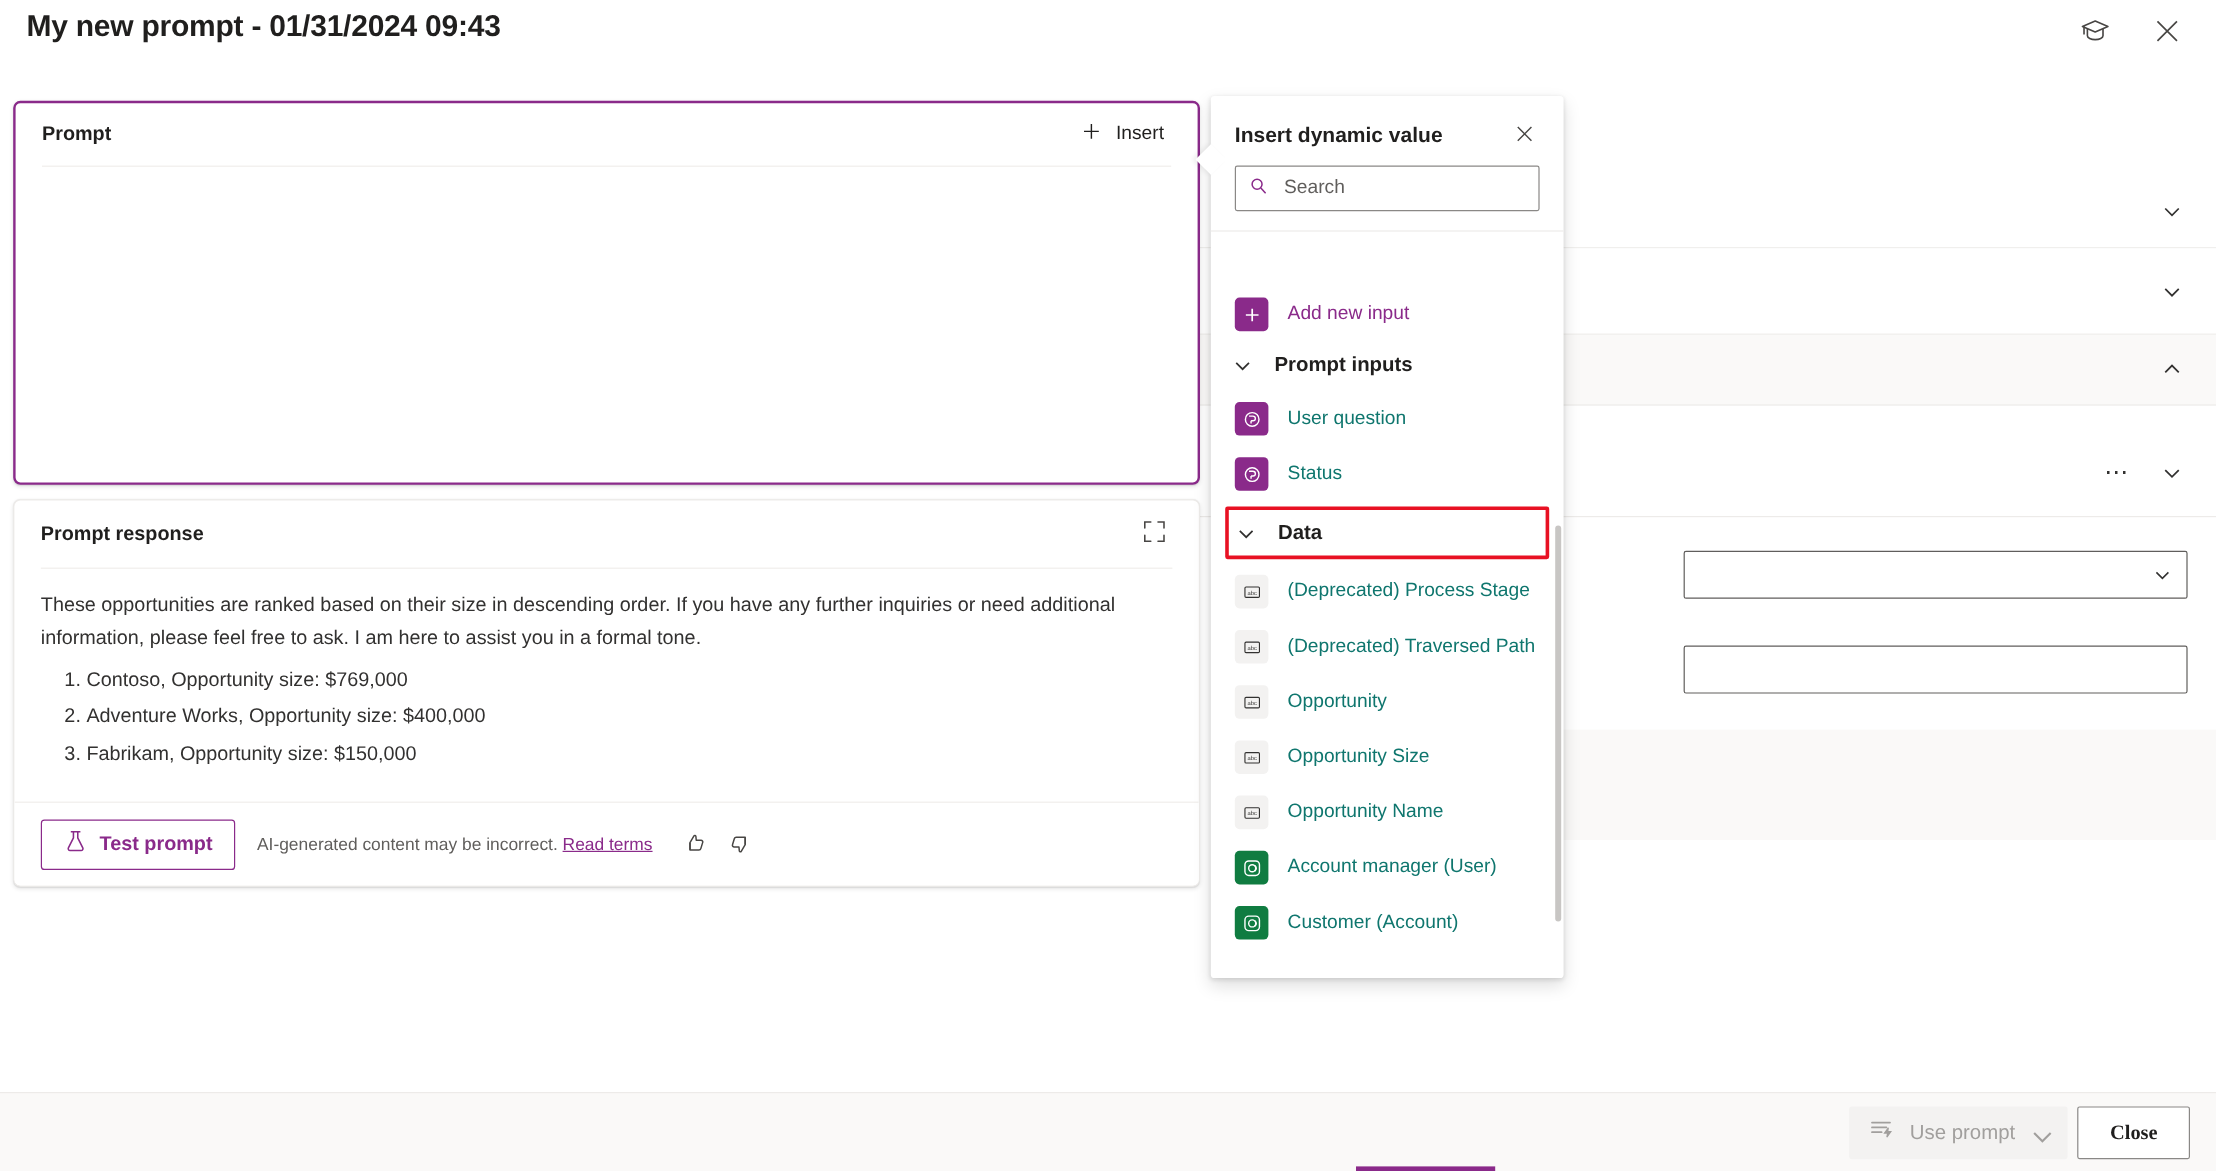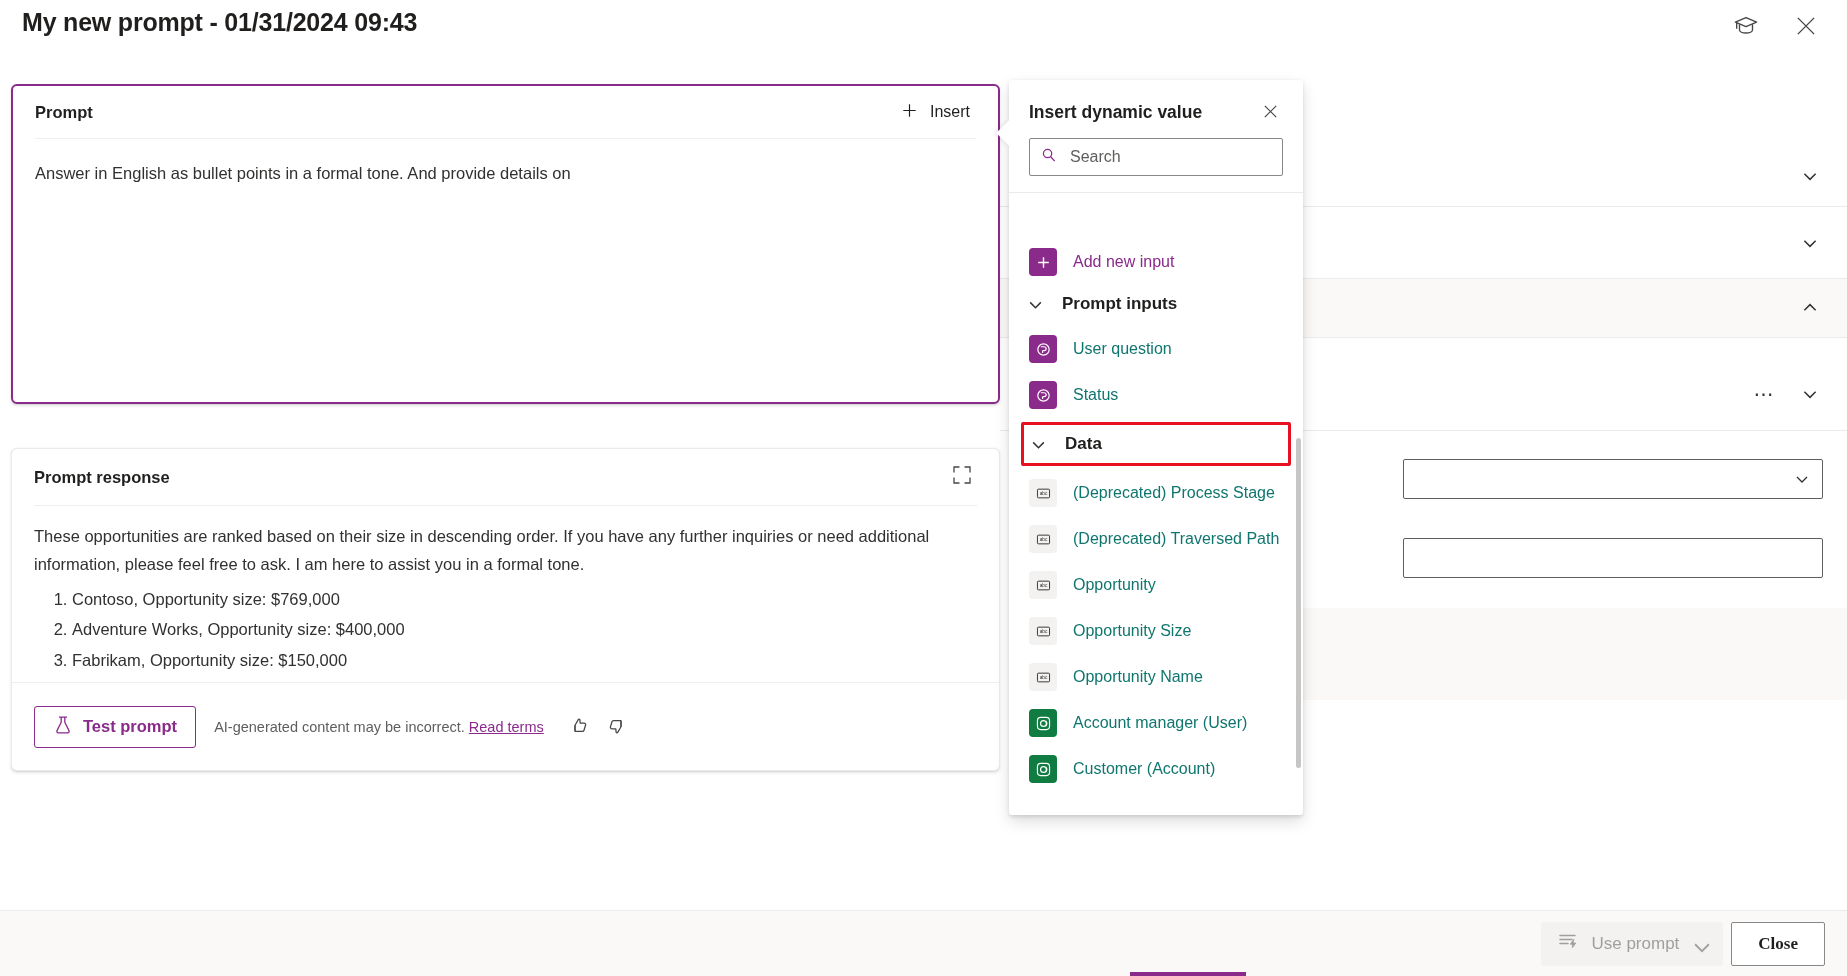--- a/index.html
+++ b/index.html
@@ -71,21 +71,21 @@
     display:flex; align-items:center; gap:11px;
     font-size:16px; color:#201f1e; cursor:pointer; padding:4px 6px;
   }
   .insert-btn svg { width:19px; height:19px; color:#201f1e; }
   .card-rule { height:1px; background:#f0eeec; margin:0 22px; }
   .prompt-body {
     padding:22px 22px 0 22px; font-size:16.5px; color:#323130; line-height:1.5;
   }
 
   .resp-card {
-    position:absolute; left:11px; top:448px; width:989px; height:323px;
+    position:absolute; left:11px; top:416px; width:989px; height:323px;
     background:#ffffff; border:1px solid #edebe9; border-radius:6px;
     box-shadow:0 1.6px 3.6px rgba(0,0,0,.10), 0 .3px .9px rgba(0,0,0,.08);
     z-index:9; overflow:hidden;
   }
   .resp-head {
     height:56px; display:flex; align-items:center; justify-content:space-between;
     padding:0 22px;
   }
   .resp-head h2 { margin:0; font-size:16.5px; font-weight:700; color:#201f1e; }
   .expand-btn { width:26px; height:26px; cursor:pointer; color:#484644; }
@@ -93,21 +93,21 @@
   .resp-body { padding:16px 22px 0 22px; }
   .resp-para {
     font-size:16.5px; color:#323130; line-height:1.72; margin:0 0 6px 0;
     max-width:960px;
   }
   .resp-list { margin:0; padding-left:38px; }
   .resp-list li {
     font-size:16.5px; color:#323130; line-height:1.72; margin-bottom:2px;
   }
   .resp-footer {
-    position:absolute; left:0; right:0; bottom:0; height:88px;
+    position:absolute; left:0; right:0; bottom:0; height:70px;
     border-top:1px solid #f0eeec; display:flex; align-items:center;
     padding:0 22px; gap:18px; background:#fff;
   }
   .test-btn {
     display:flex; align-items:center; gap:10px; height:42px; padding:0 18px;
     border:1px solid #8a2a8a; border-radius:3px; background:#fff;
     color:#8a2a8a; font-size:16.5px; font-weight:700; cursor:pointer;
     font-family:"Liberation Sans", sans-serif;
   }
   .test-btn svg { width:20px; height:20px; }
@@ -292,21 +292,20 @@
       <div class="insert-btn">
         <span>
           <svg viewBox="0 0 20 20" fill="none" stroke="currentColor" stroke-width="1.25">
             <path d="M10 3.5v13M3.5 10h13"></path>
           </svg>
         </span>
         <span>Insert</span>
       </div>
     </div>
     <div class="card-rule"></div>
-    <div class="prompt-body">Answer in English as bullet points in a formal tone. And provide details on</div>
   </div>
 
   <div class="resp-card">
     <div class="resp-head">
       <h2>Prompt response</h2>
       <div class="expand-btn">
         <svg viewBox="0 0 22 22" fill="none" stroke="currentColor" stroke-width="1.3" stroke-linecap="round">
           <path d="M3 8V3h5M19 8V3h-5M3 14v5h5M19 14v5h-5"></path>
         </svg>
       </div>

